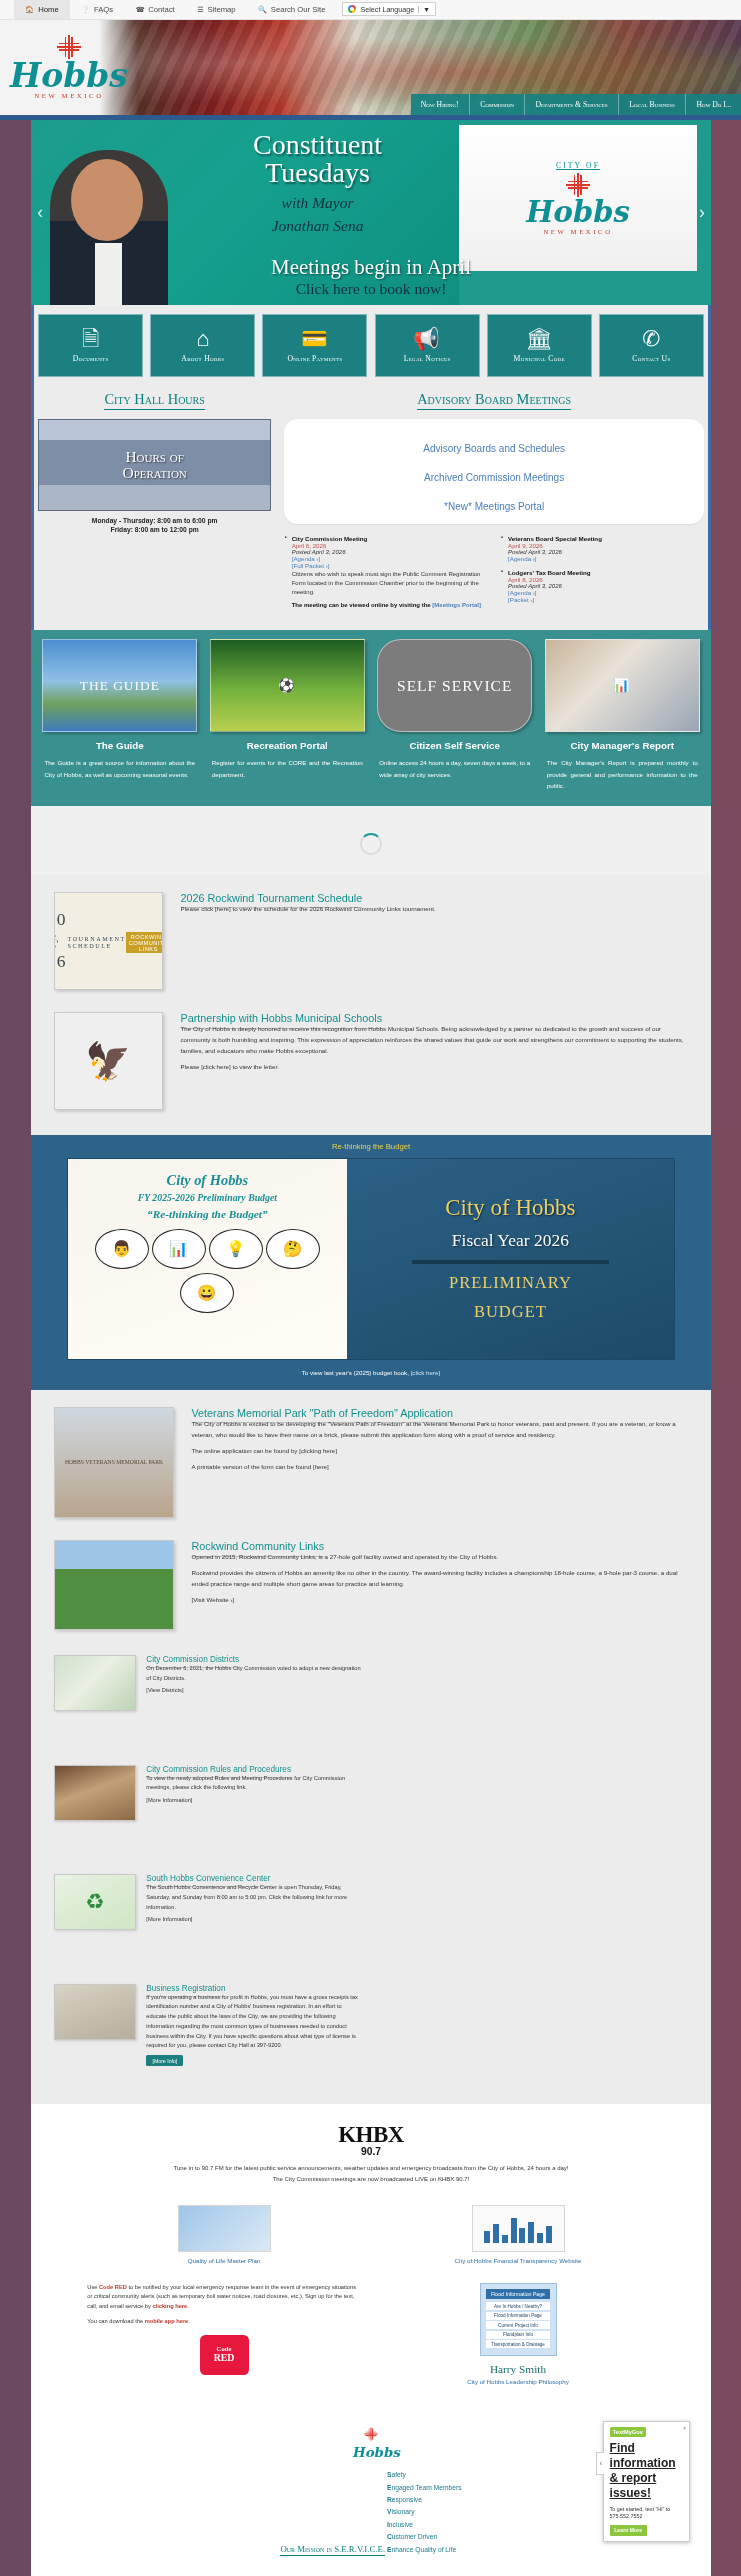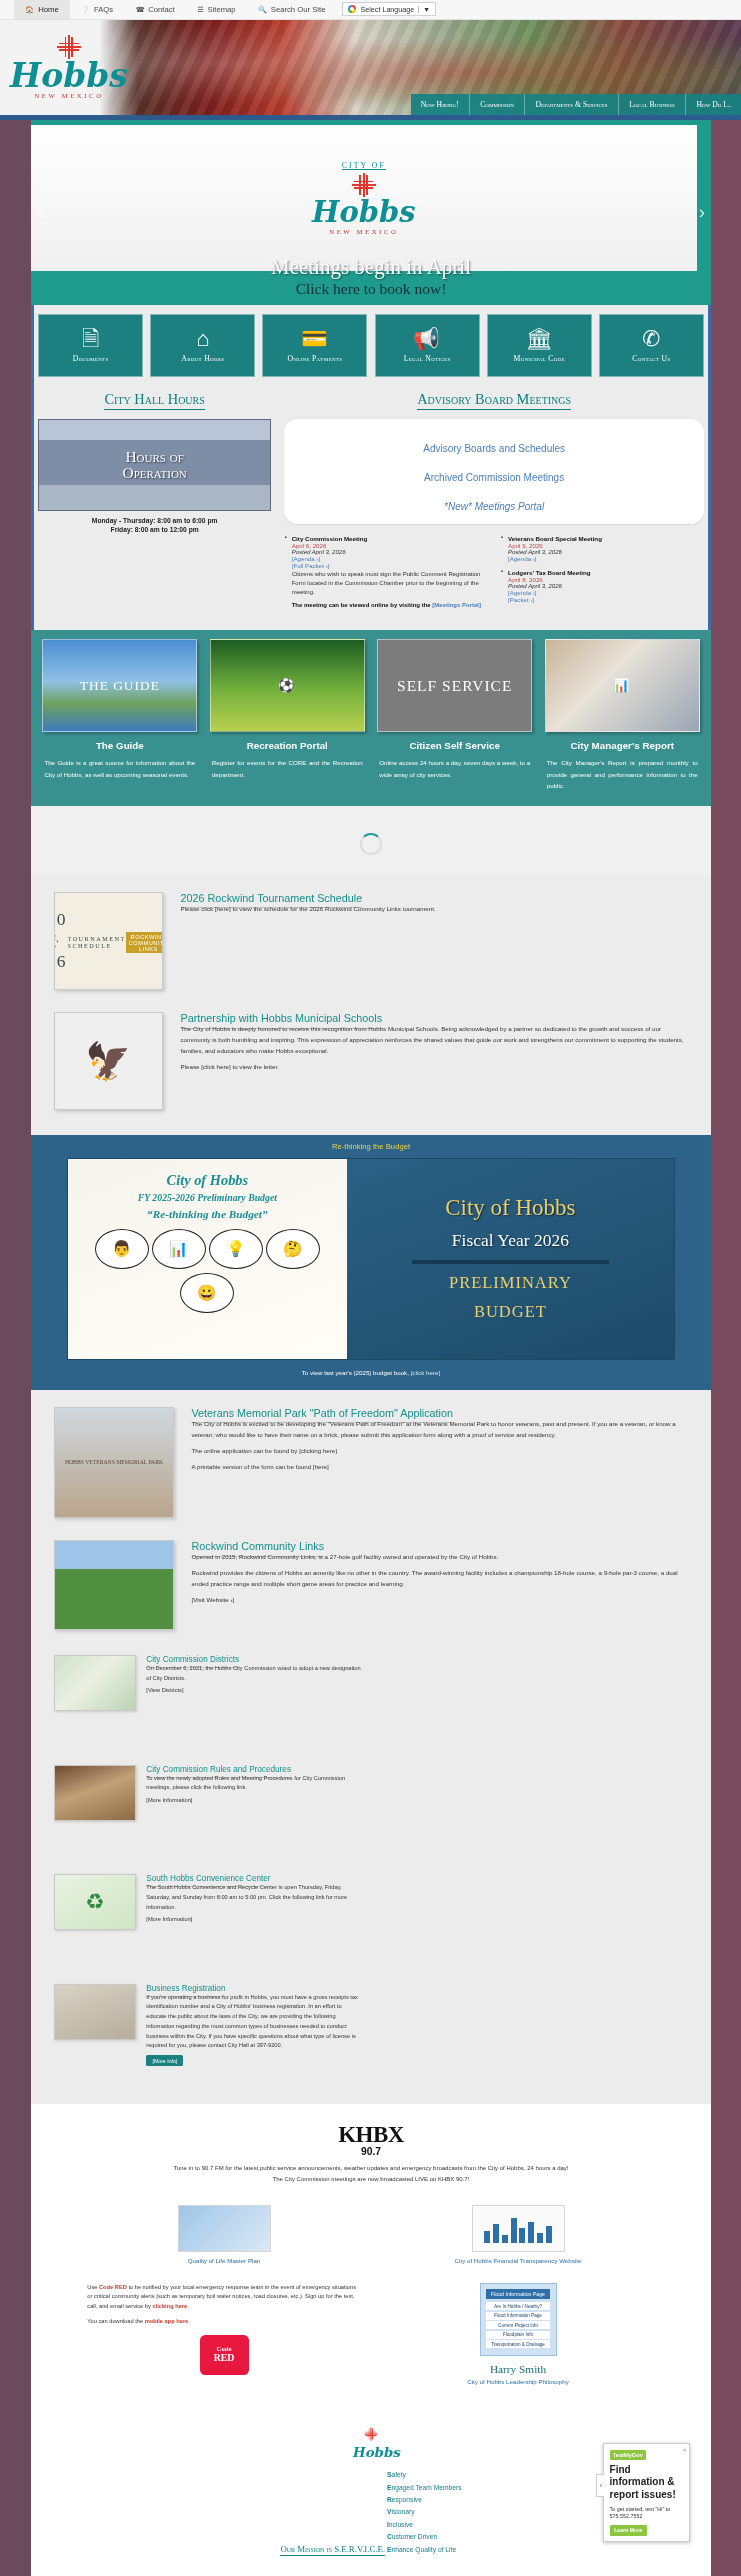--- a/index.html
+++ b/index.html
@@ -218,21 +218,21 @@
     color:#fff; font-size: 15.5px; line-height:1.0;
     text-shadow: 1px 1px 1.5px rgba(0,0,0,.6);
     text-align:center;
   }
   .hours-line { font-weight:bold; font-size: 6.7px; margin-top: 6.2px; color:#222; }
   .rounded-panel {
     background:#fff; border-radius: 13.4px; padding: 9.3px 10.3px;
     text-align:center; box-shadow: 0 0.5px 1.5px rgba(0,0,0,.08);
   }
   .rounded-panel a { color:#4a7ebb; font-size: 10px; display:block; line-height: 1.7; margin-top: 12px; }
-  .rounded-panel a.italic { font-style: italic; }
+  .rounded-panel a.italic { }
   .meet-cols { display:flex; gap: 13.4px; margin-top: 10.3px; }
   .meet-col { flex:1; }
   .meet-item { margin-bottom: 7.2px; padding-left: 7.2px; position: relative; }
   .meet-item::before{
     content:"\25AA"; position:absolute; left:0; top:-0.5px; color:#333; font-size:5.7px;
   }
   .meet-title { font-weight: bold; font-size: 6.2px; color:#111; }
   .meet-date { color:#c0504d; font-size: 6.2px; }
   .meet-posted { font-style: italic; font-size: 6px; color:#333; }
   .meet-link { color:#4a7ebb; font-size: 6.2px; display:block; }
@@ -246,21 +246,21 @@
   .card { flex:1; text-align:center; color:#fff; }
   .card-thumb {
     height: 93px; border:0.5px solid rgba(255,255,255,.5);
     box-shadow: 1.5px 1.5px 2.6px rgba(0,0,0,.25);
     display:flex;align-items:center;justify-content:center;
     font-family:"Liberation Serif",serif;
     color:#fff; font-size:13.4px; letter-spacing:1px;
   }
   .card-thumb.guide { background: linear-gradient(180deg,#4b8fd0,#8fc0e6 45%,#6ea25e 70%,#3f7bbd); }
   .card-thumb.rec   { background: linear-gradient(180deg,#1c5c22,#74b23d 55%,#b8cf4f); }
-  .card-thumb.self  { background: #7c7c7c; }
+  .card-thumb.self  { background: #7c7c7c; border-radius: 24px; }
   .card-thumb.cmr   { background: linear-gradient(135deg,#c8b49a,#e8e2d8 40%,#9aa6b4); }
   .self-word { font-family:"Liberation Serif",serif; font-size:15.5px; color:#fff; }
   .card-title { font-size: 9.8px; font-weight: bold; margin: 8.2px 0 6.2px; }
   .card-desc { font-size: 6.2px; line-height: 1.85; text-align: justify; padding: 0 2.1px; }
 
   
   .loading-band { background:#f0f0f0; padding: 27px 0 20.6px; text-align:center; }
   .spinner {
     width: 21.6px; height: 21.6px; margin: 0 auto;
     border: 2.6px solid #dcdcdc; border-top-color: #1e9b9b; border-radius: 50%;
@@ -398,21 +398,21 @@
   .flist li::before{content:"\00B7"; position:absolute; left:0; color:#cdd8b0; font-size:7.7px; top:-1.5px;}
 
   
   .tmg {
     position: absolute; right: 20.6px; bottom: 40px; width: 87px;
     background:#fff; border:0.5px solid #ccc; box-shadow:0 1px 4.1px rgba(0,0,0,.25);
     padding: 5.2px; z-index: 30;
   }
   .tmg-logo { background:#8cc63f; color:#fff; font-size:5.7px; font-weight:bold; padding: 2.1px 3.1px; display:inline-block; border-radius:1.5px;}
   .tmg-close { position:absolute; right:3.1px; top:2.6px; font-size:5.7px; color:#888; }
-  .tmg-h { font-size:10px; font-weight:bold; color:#222; margin-top:4.1px; line-height:1.25; }
+  .tmg-h { font-size:12px; font-weight:bold; color:#222; margin-top:4.1px; line-height:1.25;text-decoration:underline; }
   .tmg-p { font-size:5.4px; color:#333; margin-top:4.1px; line-height:1.35; }
   .tmg-btn { background:#8cc63f; color:#fff; font-size:5.2px; font-weight:bold; padding:2.6px 4.6px; display:inline-block; margin-top:4.6px; border-radius:1px;}
   .tmg-tab {
     position:absolute; left:-8.2px; top:30px; width:8.2px;height:23px;background:#fff;
     border:0.5px solid #ccc; border-right:none; display:flex;align-items:center;justify-content:center;
     font-size:6.7px; color:#555;
   }
   .text-center{text-align:center;}
 </style>
 </head>
@@ -467,20 +467,29 @@
     <a>Local Business</a>
     <a>How Do I...</a>
   </nav>
 </div>
 <div class="blue-rule"></div>
 
 <div class="page-bg">
 <div class="content">
 
   <div class="hero">
+    <div class="hero-left">
+      <div class="hero-portrait"></div>
+      <div class="hero-text">
+        <div class="hero-t1">Constituent</div>
+        <div class="hero-t1">Tuesdays</div>
+        <div class="hero-t2">with Mayor</div>
+        <div class="hero-t3">Jonathan Sena</div>
+      </div>
+    </div>
     <div class="hero-right">
       <div class="hero-cityof">CITY OF</div>
       <div class="zia-mark" style="margin:3.1px 0 2.1px">
         <span class="h"></span>
             <span class="v"></span>
             <span class="h2"></span>
         <span class="h3"></span>
             <span class="v2"></span>
             <span class="v3"></span>
       </div>

